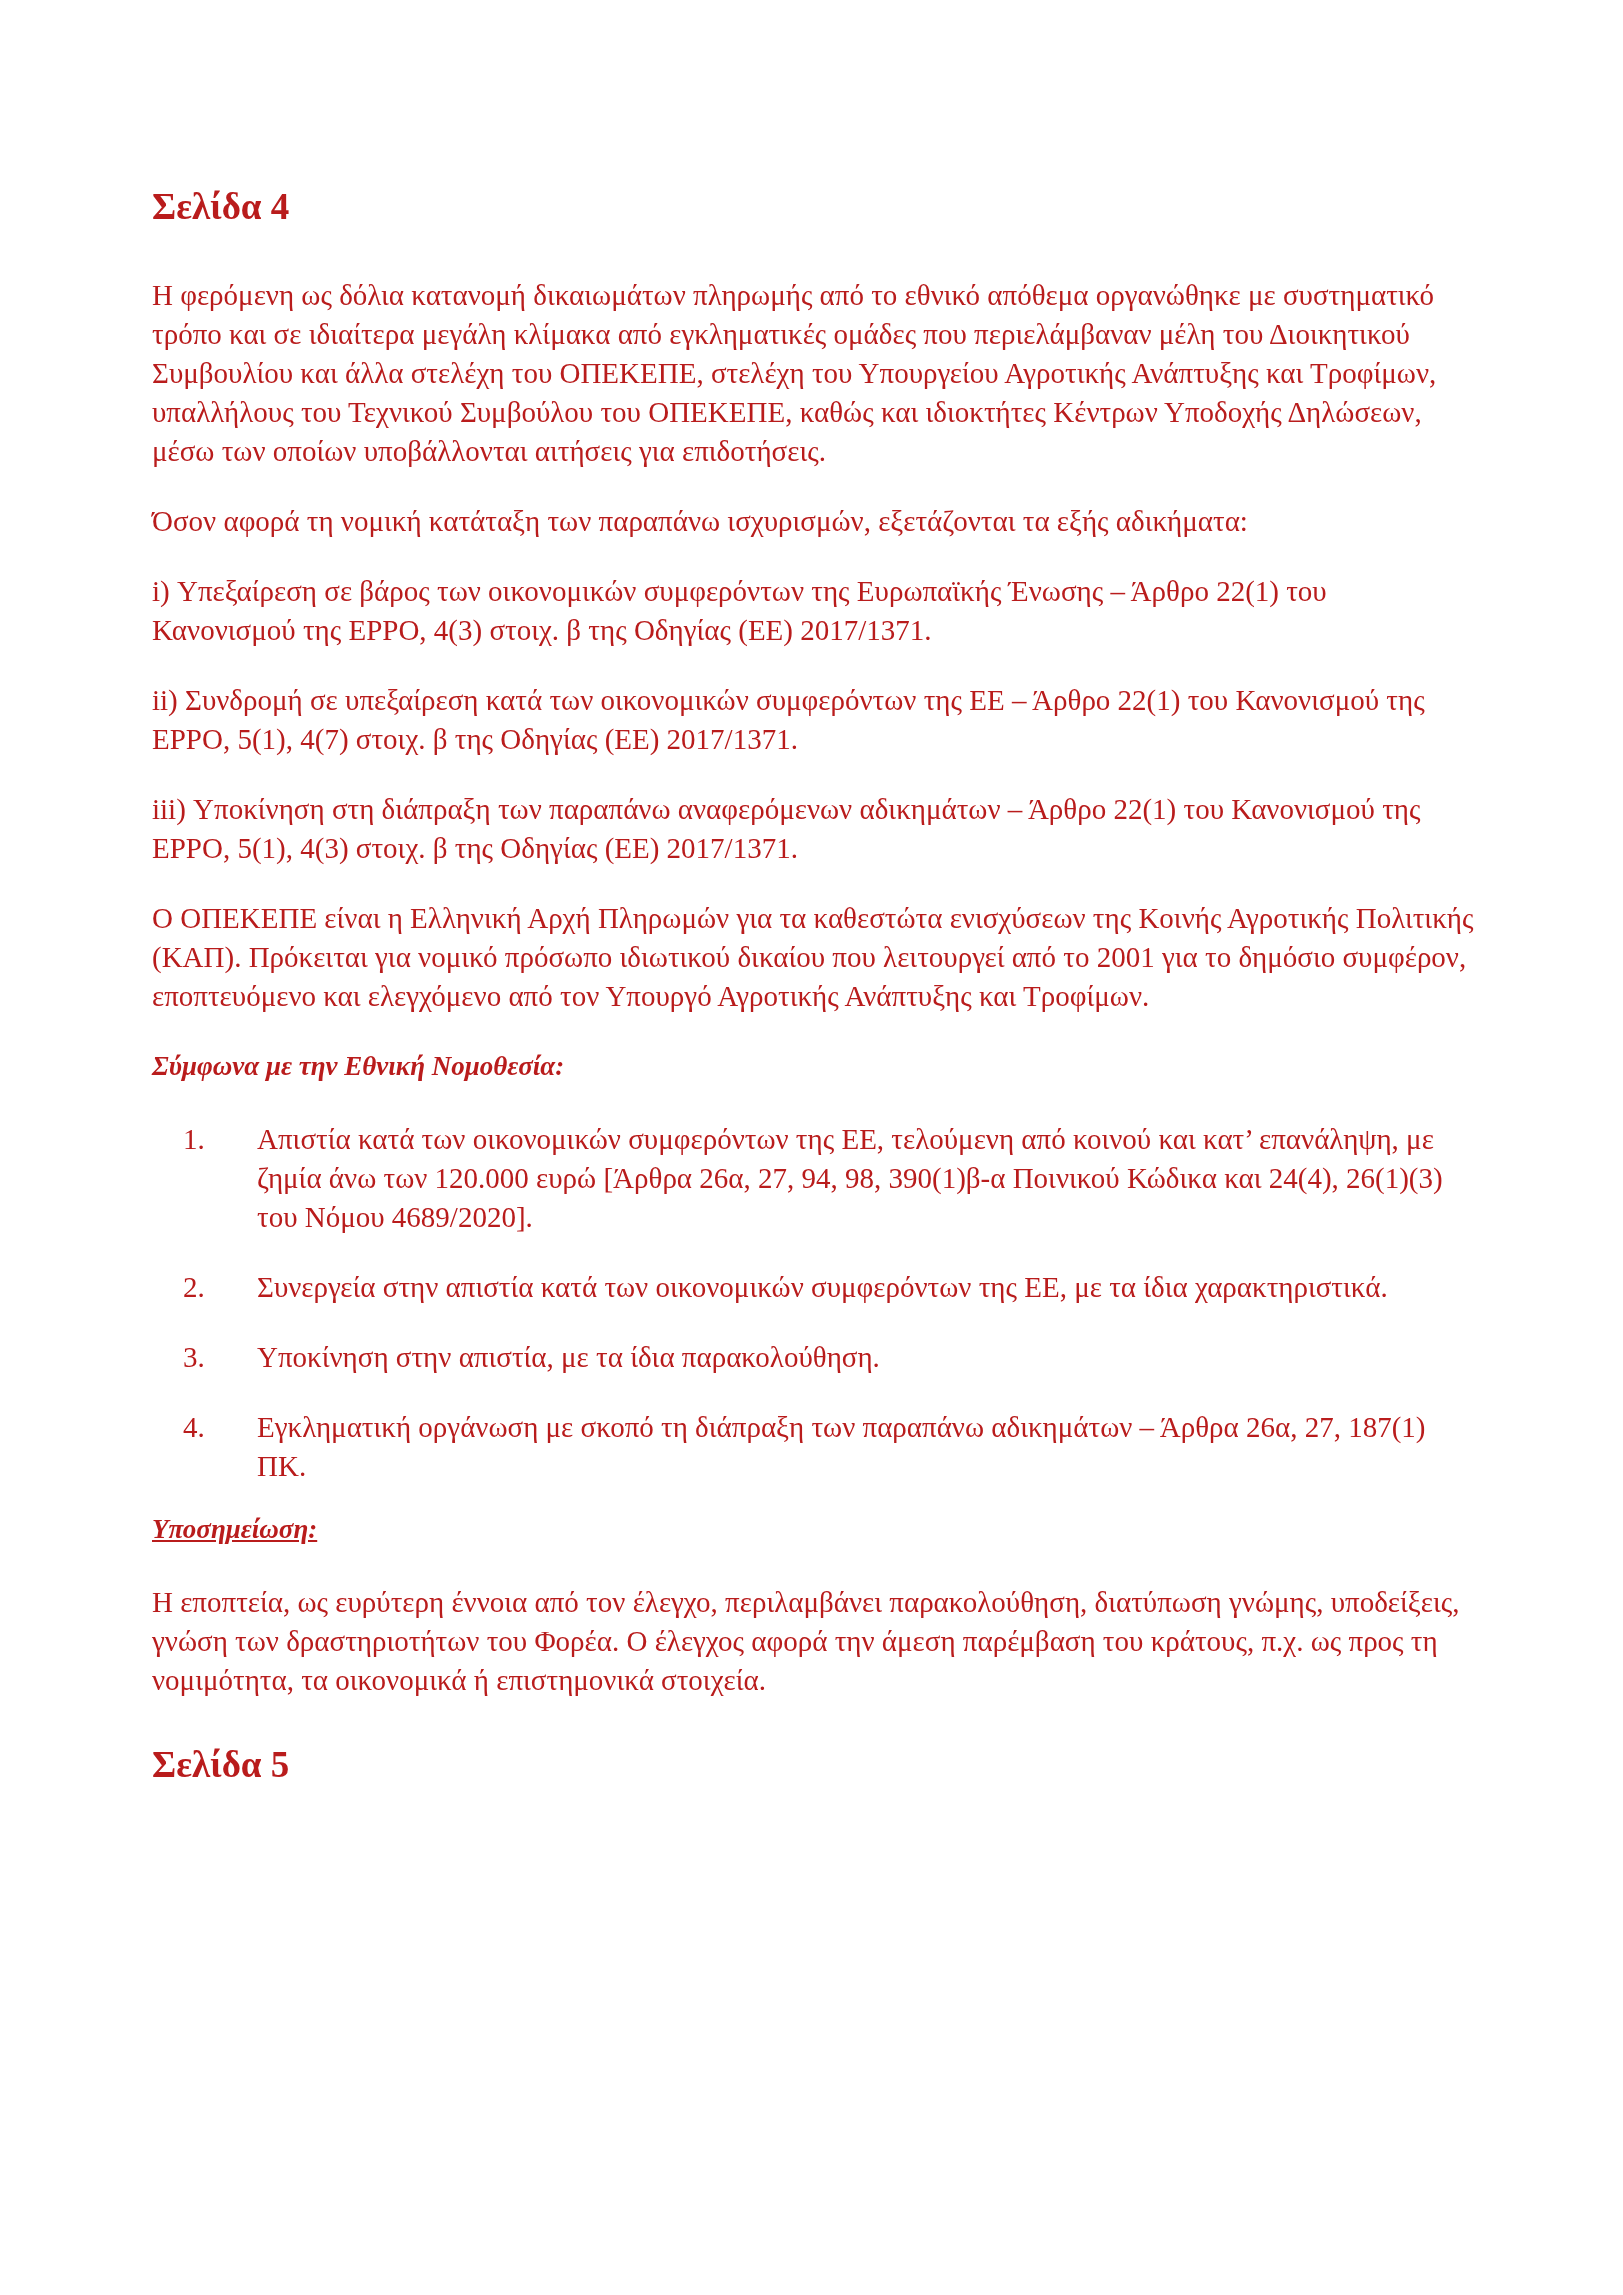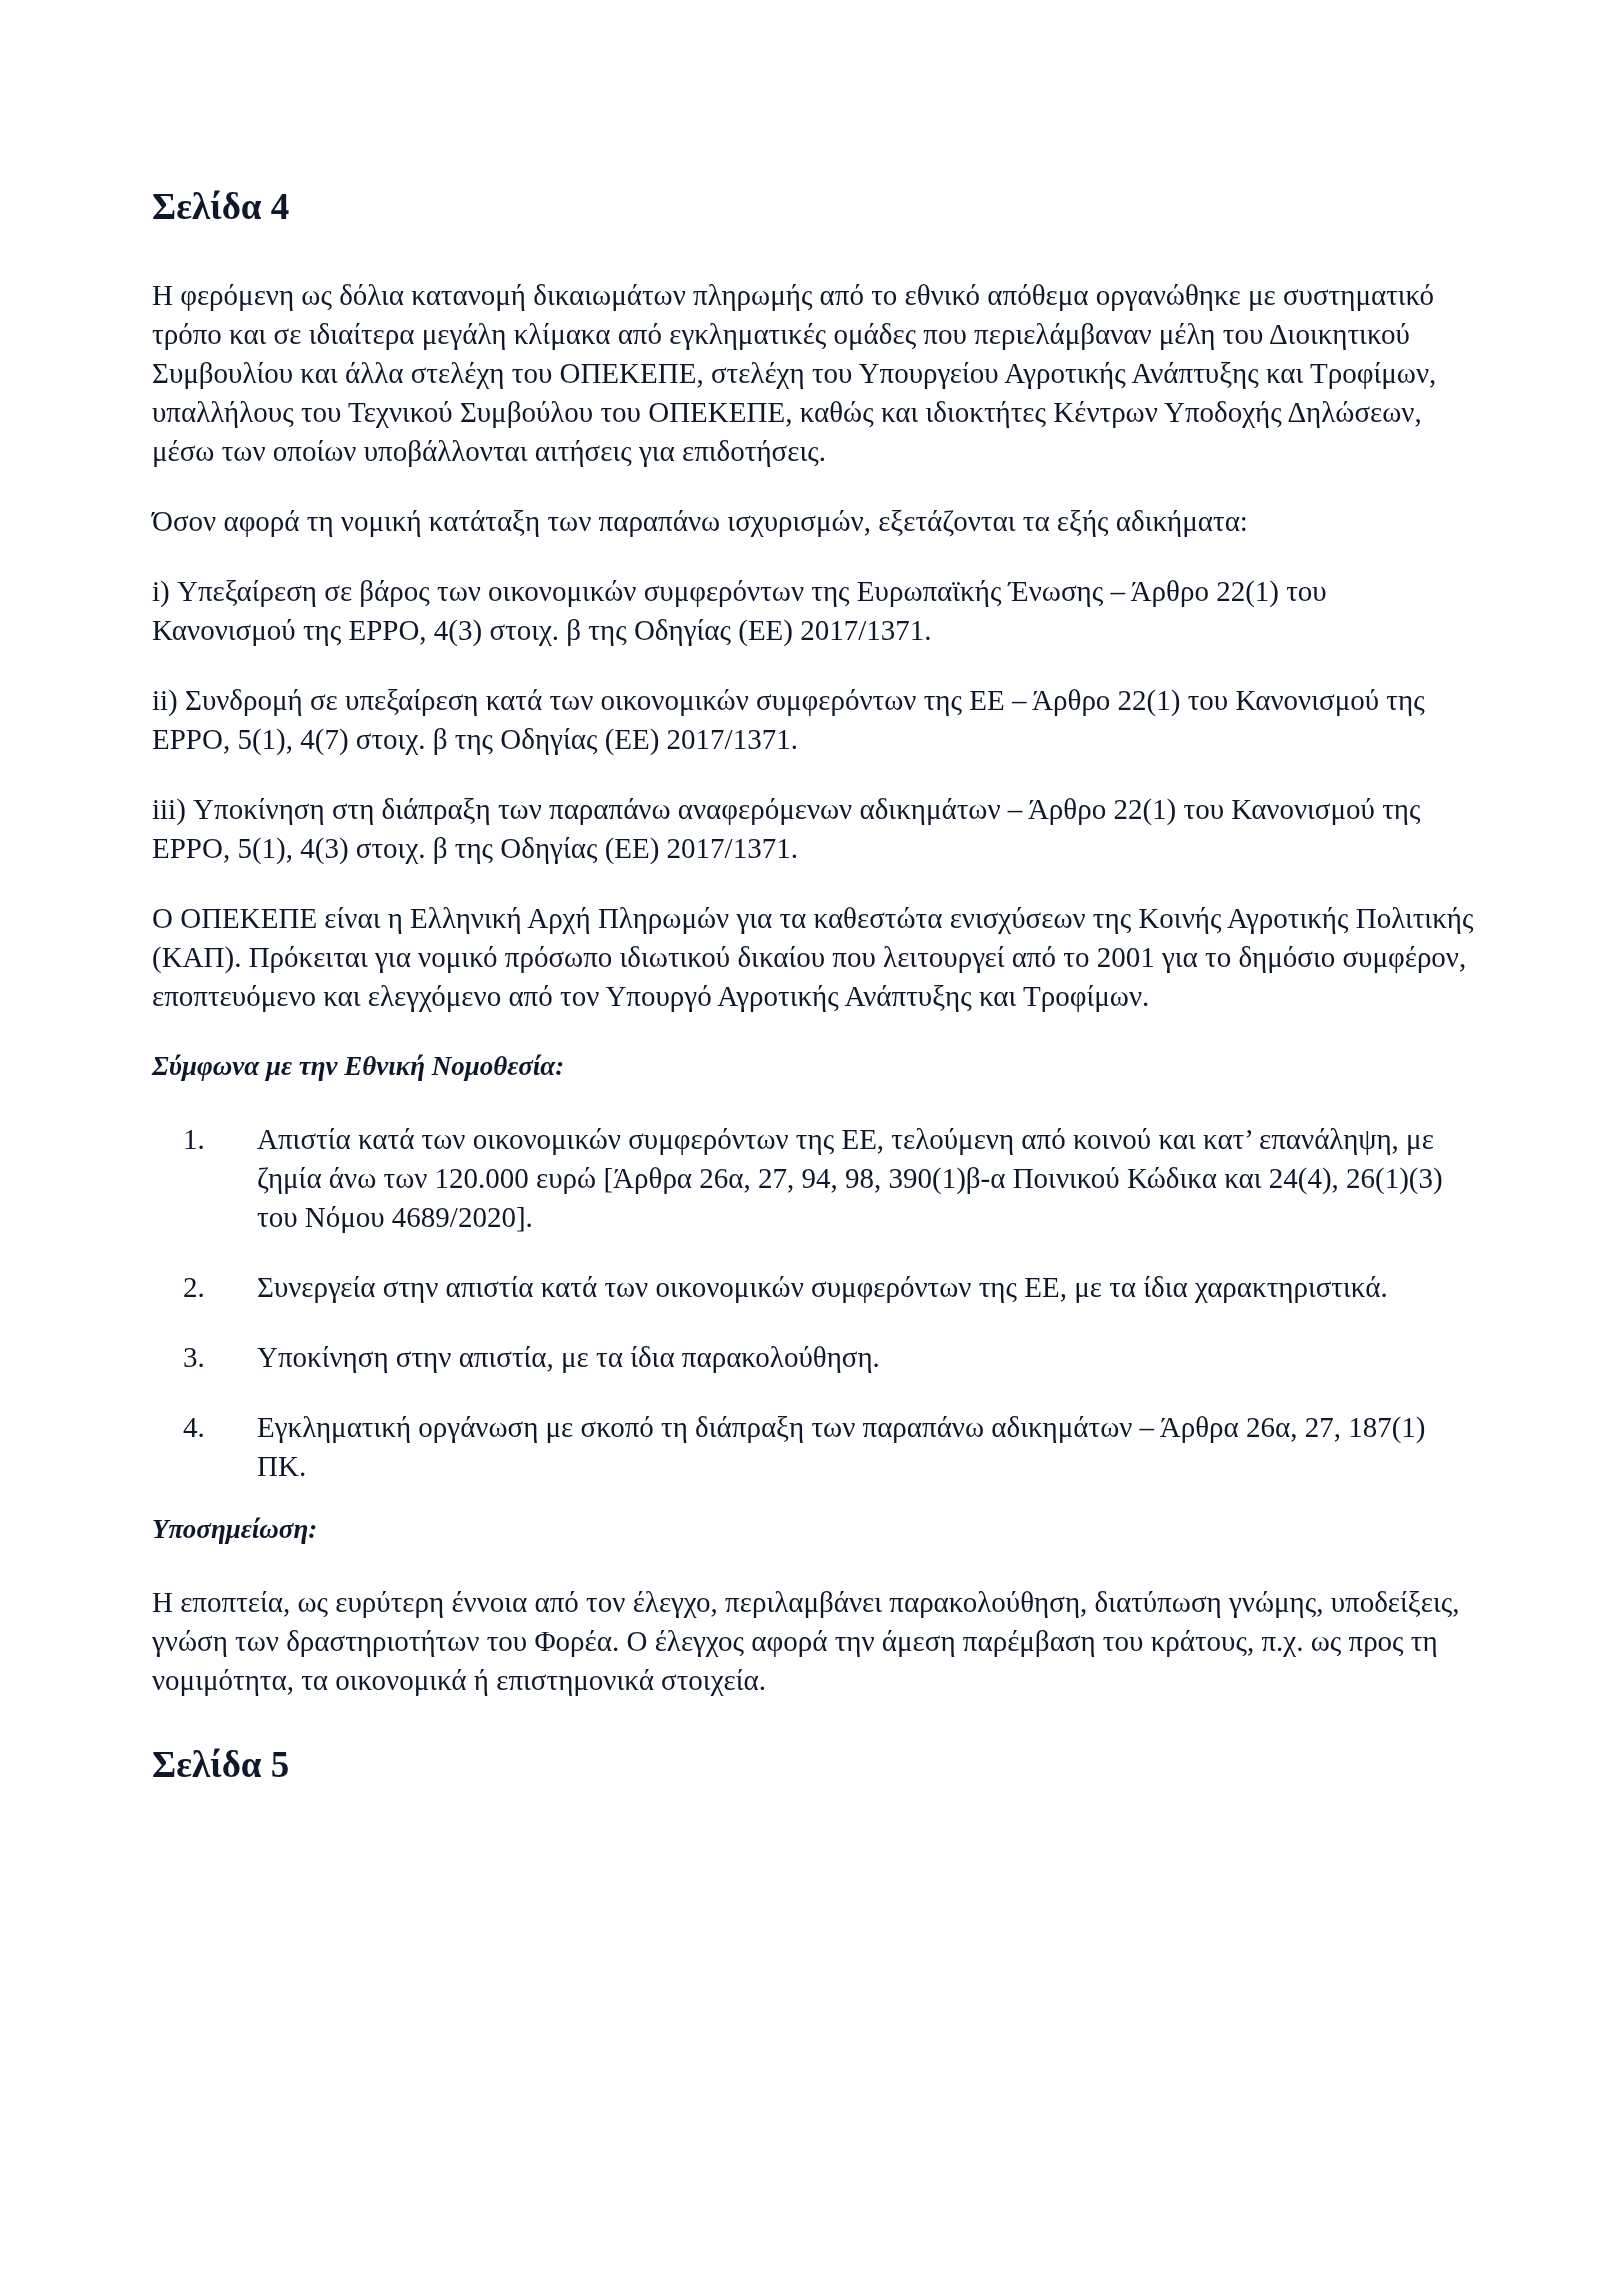--- a/index.html
+++ b/index.html
@@ -13,21 +13,21 @@
     position: relative;
   }
   .page {
     box-sizing: border-box;
     width: 1623px;
     height: 2295px;
     padding: 184px 147px 0 152px;
     font-family: "Liberation Serif", "DejaVu Serif", serif;
     font-size: 29px;
     line-height: 39px;
-    color: #0f172a;
+    color: #b91c1c;
     background: #ffffff;
     text-align: left;
   }
   .page-heading {
     font-size: 37px;
     line-height: 46px;
     font-weight: bold;
     margin: 0 0 46px 0;
   }
   .page-heading.next-page {
@@ -38,20 +38,21 @@
     margin: 0 0 31px 0;
   }
   .subheading {
     font-size: 27px;
     line-height: 39px;
     font-weight: bold;
     font-style: italic;
     margin: 0 0 34px 0;
   }
   .subheading.footnote-head {
+    text-decoration: underline;
   }
   ol.numbered-list {
     list-style: none;
     margin: 0 0 23.6px 0;
     padding: 0;
   }
   ol.numbered-list li {
     position: relative;
     padding-left: 105px;
     margin: 0 0 31px 0;

